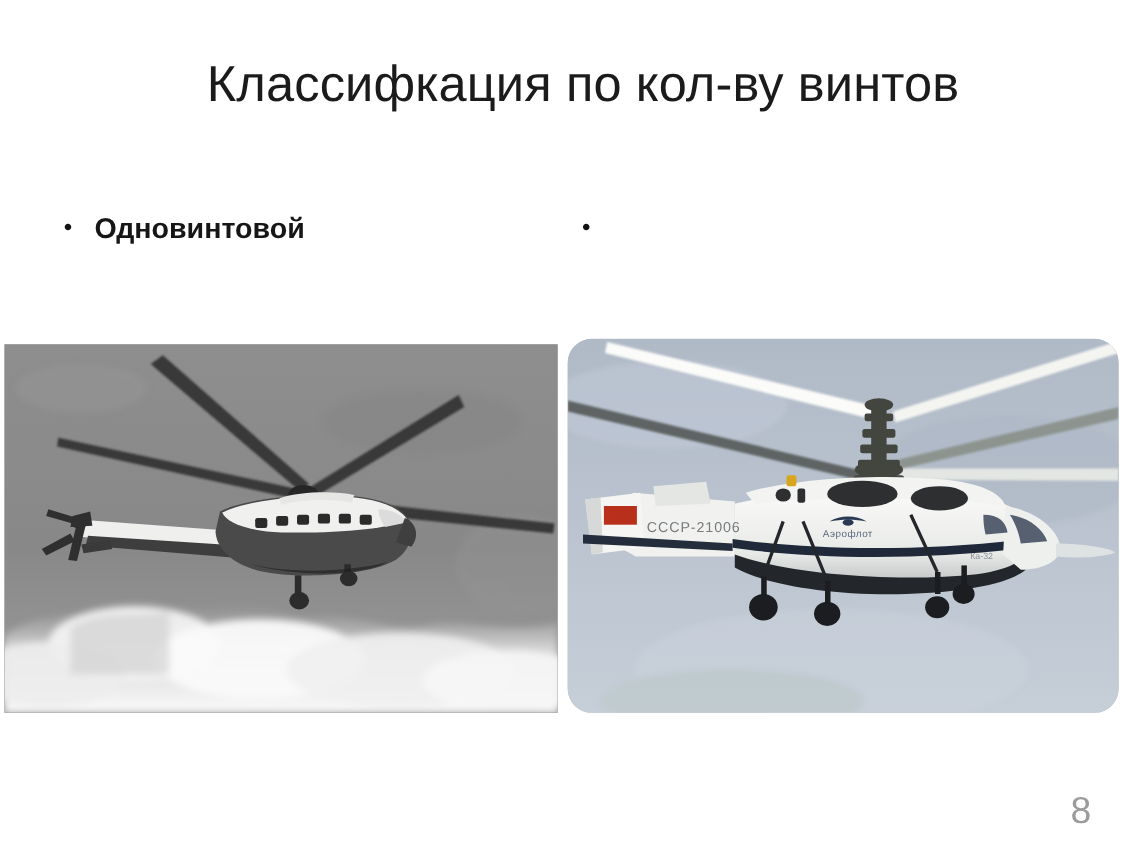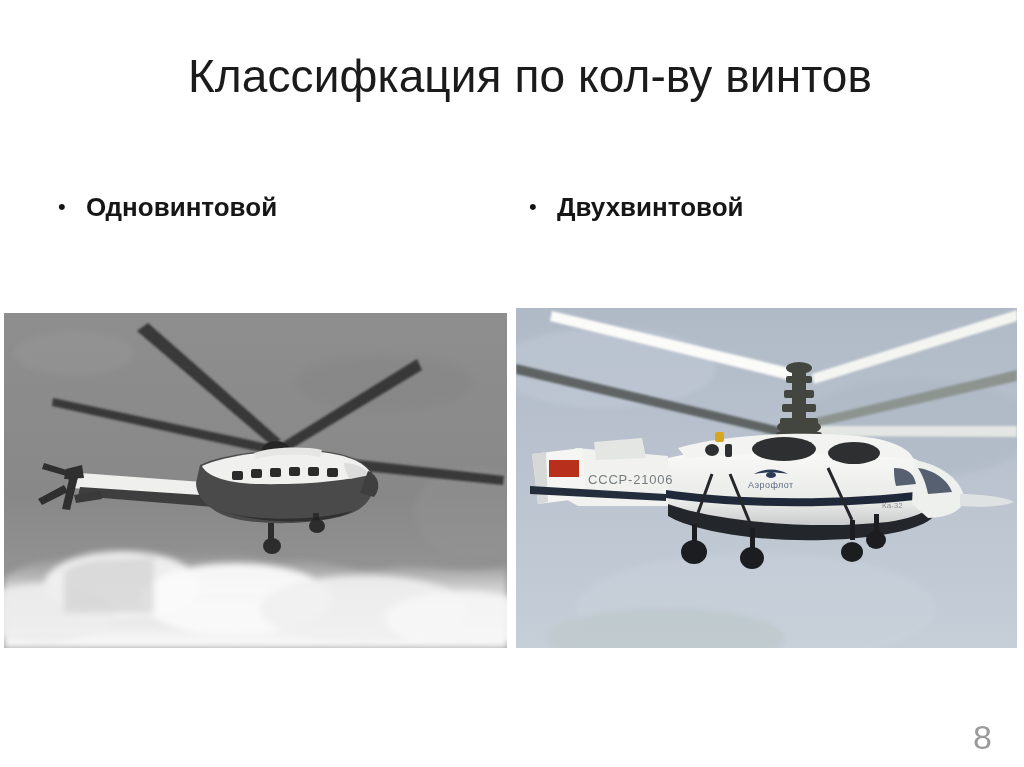--- a/index.html
+++ b/index.html
@@ -72,20 +72,21 @@
     width: 503px;
     height: 335px;
     background: #8b8b8b;
   }
   #photo-twin {
     left: 516px;
     top: 308px;
     width: 501px;
     height: 340px;
     background: #b5bfcb;
+    border-radius: 22px;
   }
   .photo svg { display: block; width: 100%; height: 100%; }
 
   
   #page-number {
     position: absolute;
     right: 32px;
     bottom: 10px;
     font-size: 34px;
     color: #9b9b9b;
@@ -100,21 +101,20 @@
 
   <div id="slide-title">Классифкация по кол-ву винтов</div>
 
   <div class="bullet-row" id="bullet-left">
     <span class="bullet-marker">•</span>
     <span class="bullet-text">Одновинтовой</span>
   </div>
 
   <div class="bullet-row" id="bullet-right">
     <span class="bullet-marker">•</span>
-    <span class="bullet-text">Двухвинтовой</span>
   </div>
 
   <div class="photo" id="photo-single" aria-label="Чёрно-белая фотография одновинтового вертолёта Ми-8 в полёте над облаками">
     <svg viewBox="0 0 503 335" preserveAspectRatio="none">
       <defs>
         <linearGradient id="gSkyBW" x1="0" y1="0" x2="0" y2="1">
           <stop offset="0%" stop-color="#8e8e8e"></stop>
           <stop offset="55%" stop-color="#888888"></stop>
           <stop offset="100%" stop-color="#9d9d9d"></stop>
         </linearGradient>

